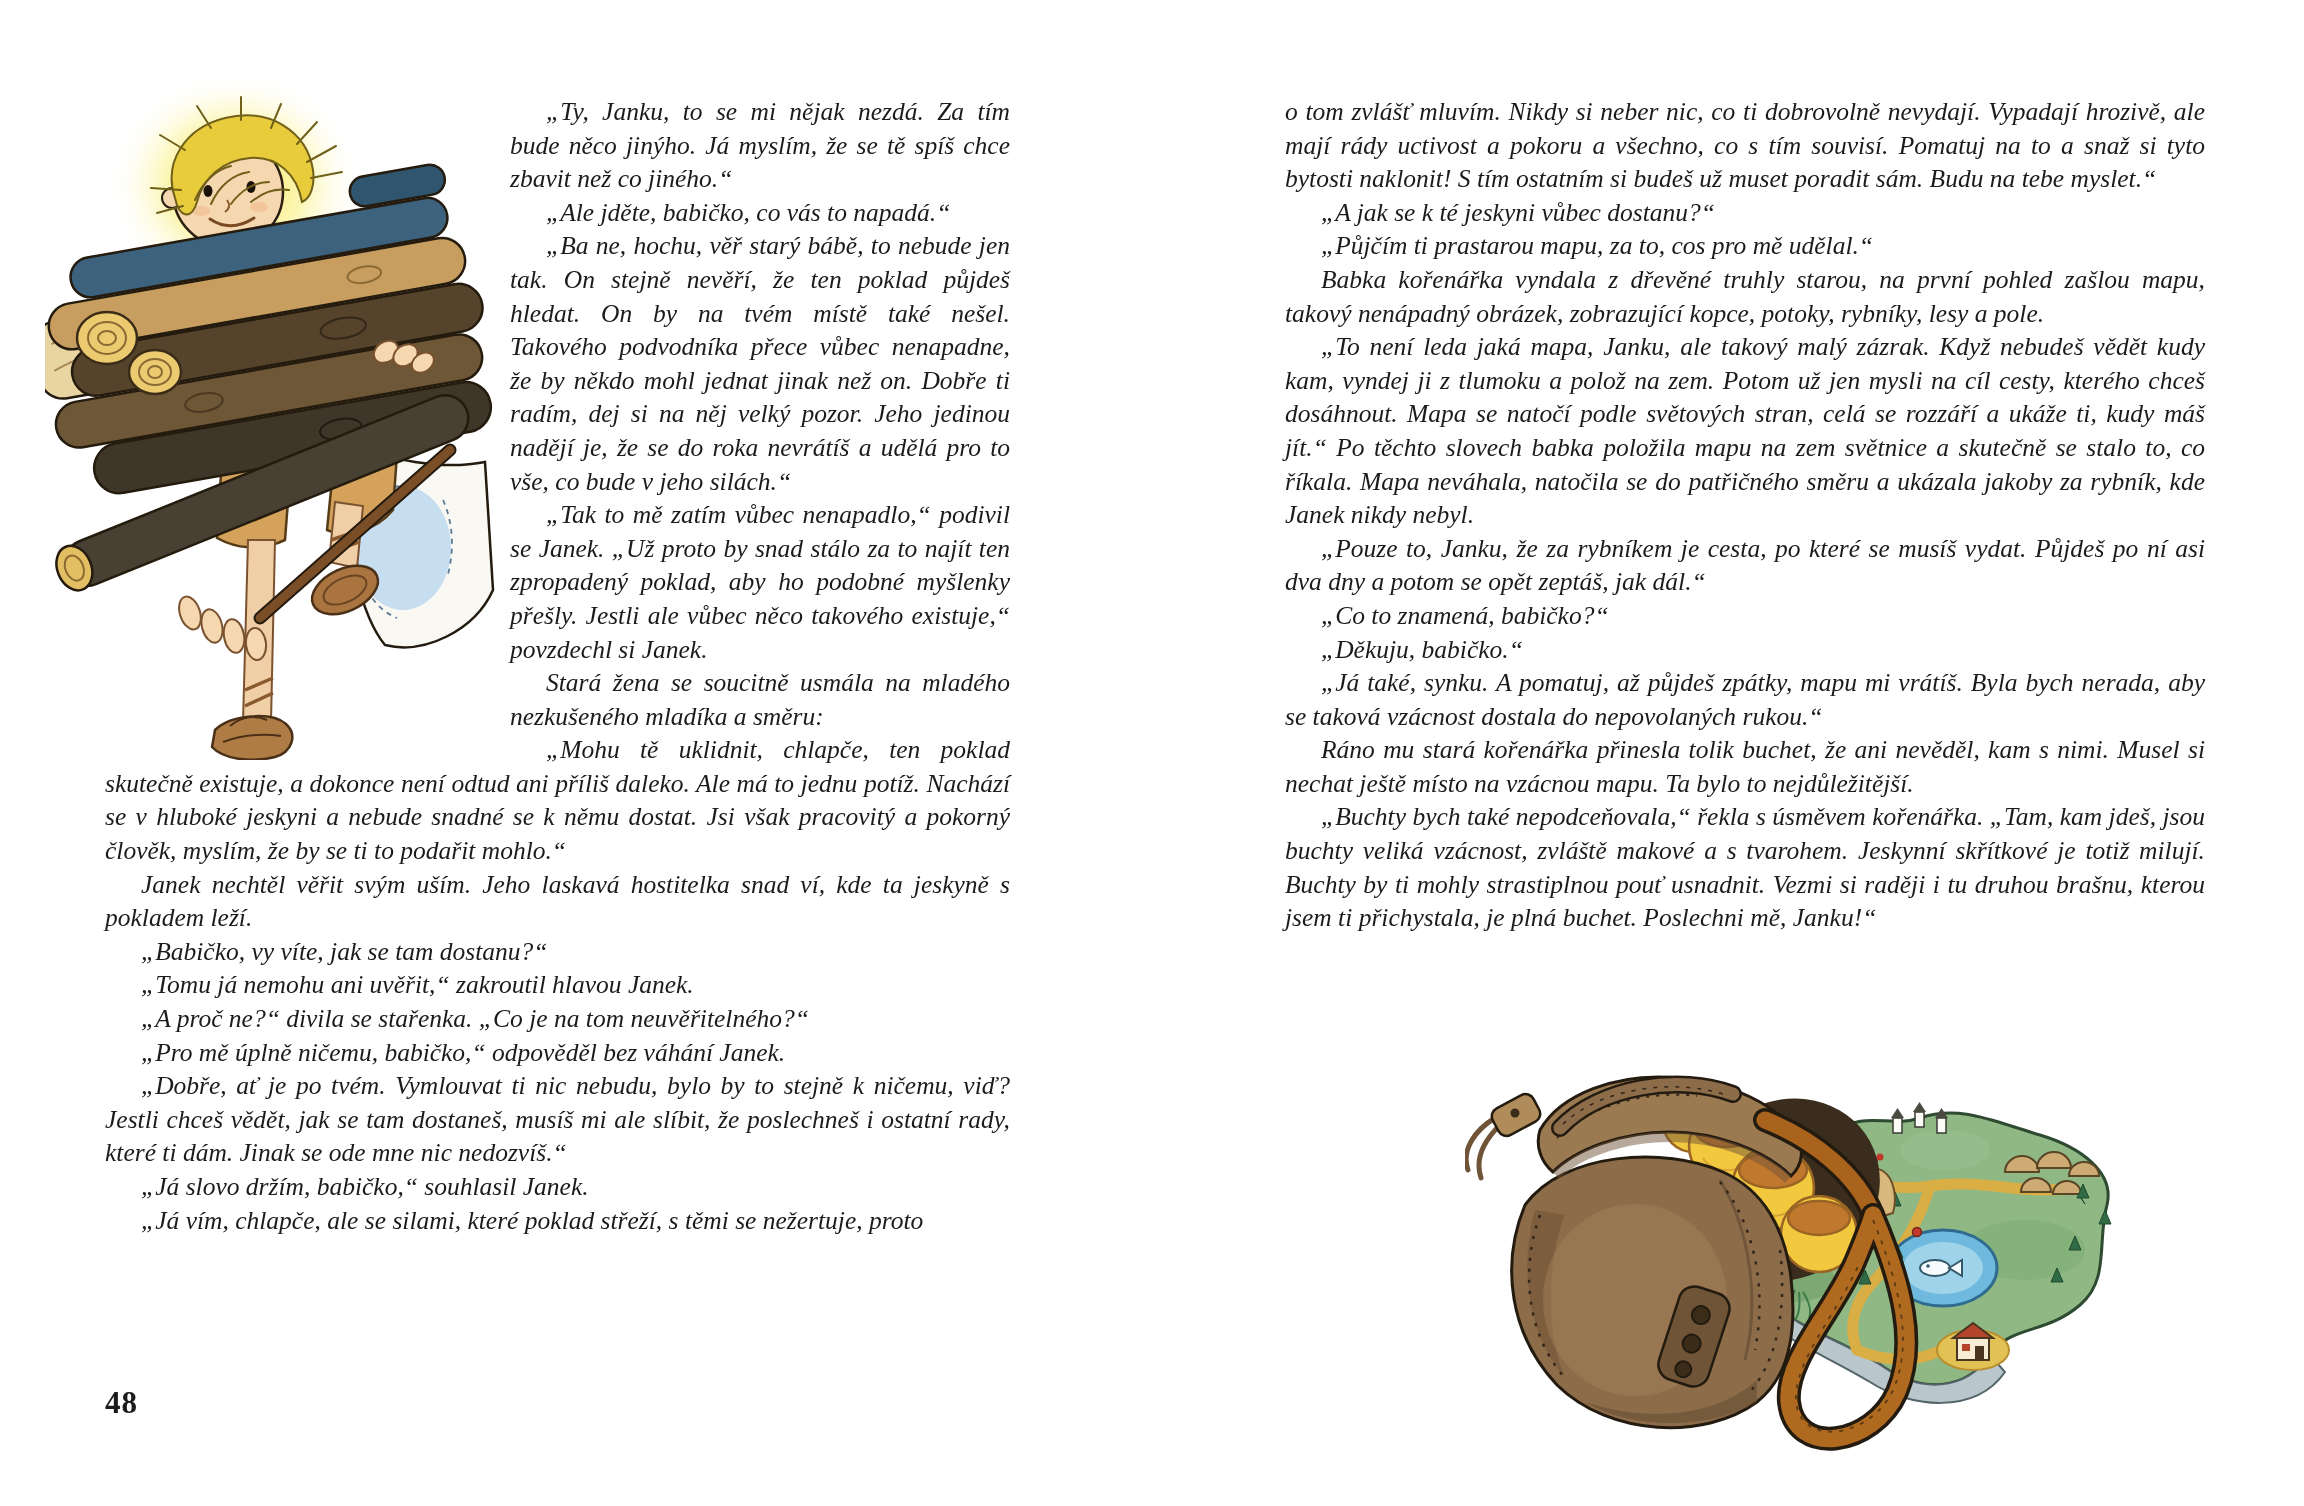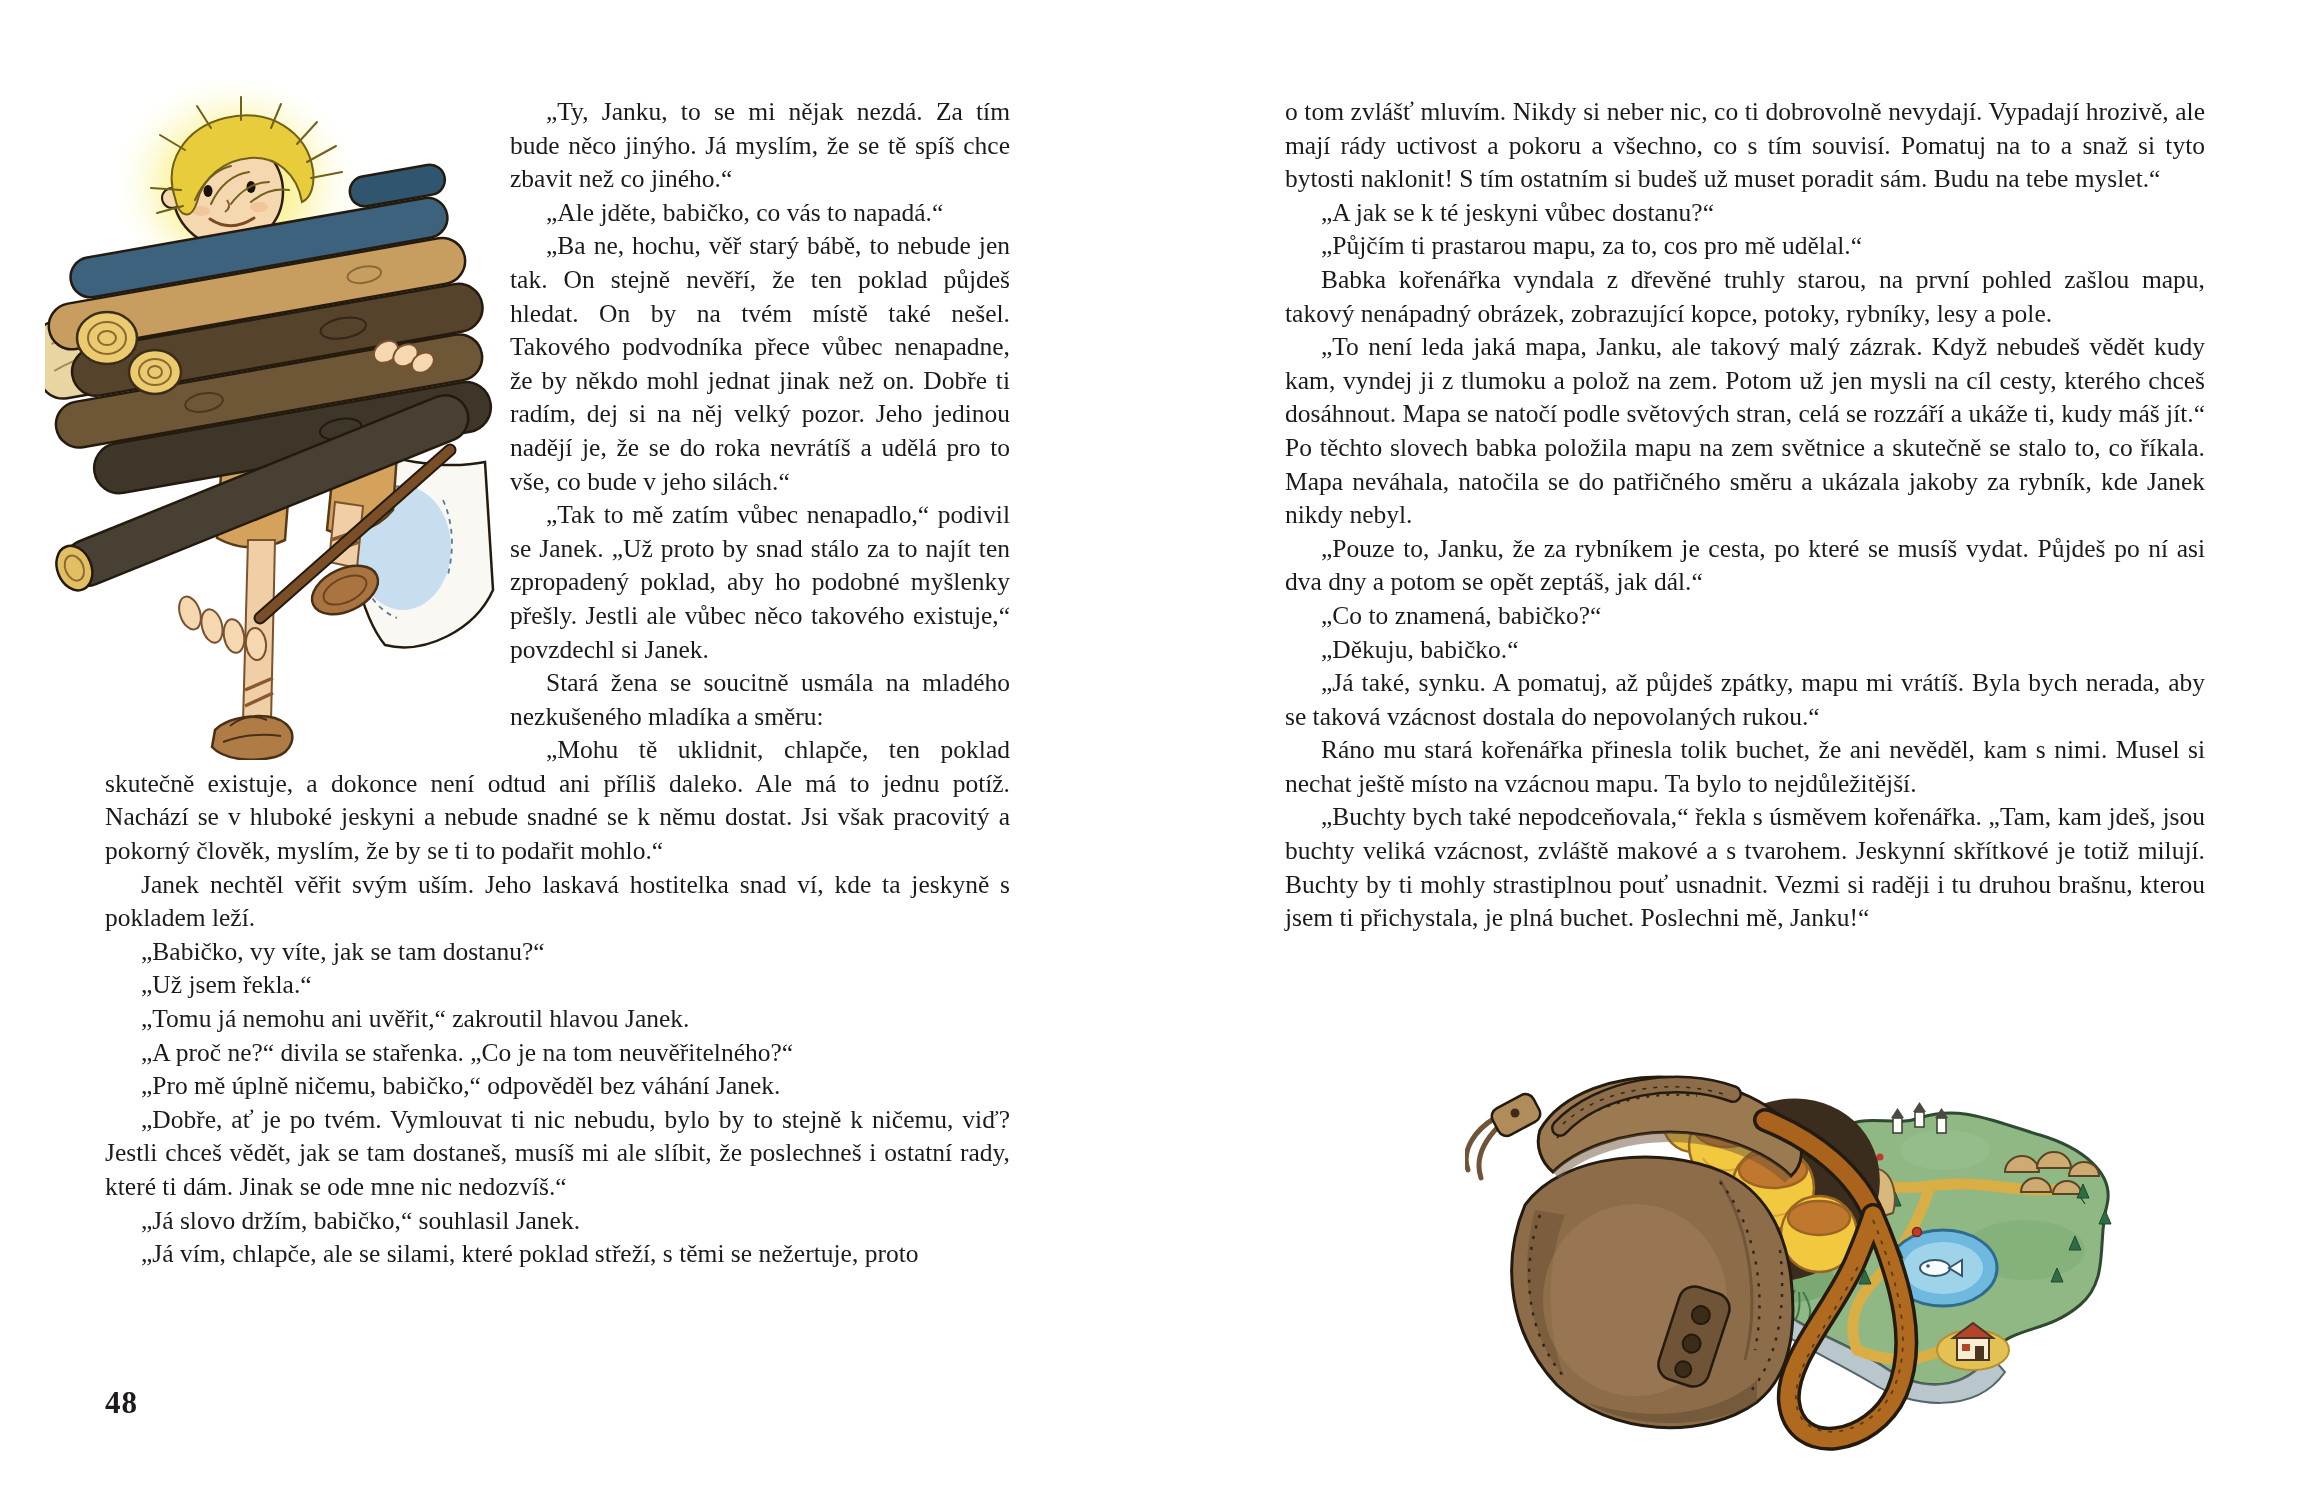--- a/index.html
+++ b/index.html
@@ -1,21 +1,21 @@
 <!DOCTYPE html>
 <html><head>
 <meta charset="utf-8">
 <style>
   html,body{margin:0;padding:0;background:#ffffff;}
   body{width:2304px;height:1506px;font-family:"Liberation Serif", serif;color:#1c1b19;}
   .spread{position:relative;width:2304px;height:1506px;background:#ffffff;overflow:hidden;}
   .page{position:absolute;top:0;width:1152px;height:1506px;}
   .page-left{left:0;}
   .page-right{left:1152px;}
-  .text-block{position:absolute;top:95px;font-size:25.5px;line-height:33.6px;text-align:justify;}
+  .text-block{position:absolute;top:95px;font-size:25.5px;line-height:33.6px;text-align:justify;font-style:italic;}
   .page-left  .text-block{left:105px;width:905px;}
   .page-right .text-block{left:133px;width:920px;}
   .para{margin:0;padding:0;}
   .para.indent{text-indent:36px;}
   .illus-boy-float{float:left;width:450px;height:690px;margin:-25px 15px 4px -60px;}
   .illus-bag{position:absolute;left:313px;top:1000px;width:665px;height:455px;}
   .page-number{position:absolute;left:105px;top:1385px;width:905px;
                font-size:31px;font-weight:700;letter-spacing:1px;}
   svg{display:block;width:100%;height:100%;}
 </style>
@@ -144,21 +144,20 @@
 
       <div>
           <p class="para indent">„Ty, Janku, to se mi nějak nezdá. Za tím bude něco jinýho. Já myslím, že se tě spíš chce zbavit než co jiného.“</p>
           <p class="para indent">„Ale jděte, babičko, co vás to napadá.“</p>
           <p class="para indent">„Ba ne, hochu, věř starý bábě, to nebude jen tak. On stejně nevěří, že ten poklad půjdeš hledat. On by na tvém místě také nešel. Takového podvodníka přece vůbec nenapadne, že by někdo mohl jednat jinak než on. Dobře ti radím, dej si na něj velký pozor. Jeho jedinou nadějí je, že se do roka nevrátíš a udělá pro to vše, co bude v jeho silách.“</p>
           <p class="para indent">„Tak to mě zatím vůbec nenapadlo,“ podivil se Janek. „Už proto by snad stálo za to najít ten zpropadený poklad, aby ho podobné myšlenky přešly. Jestli ale vůbec něco takového existuje,“ povzdechl si Janek.</p>
           <p class="para indent">Stará žena se soucitně usmála na mladého nezkušeného mladíka a směru:</p>
           <p class="para indent">„Mohu tě uklidnit, chlapče, ten poklad skutečně existuje, a dokonce není odtud ani příliš daleko. Ale má to jednu potíž. Nachází se v hluboké jeskyni a nebude snadné se k němu dostat. Jsi však pracovitý a pokorný člověk, myslím, že by se ti to podařit mohlo.“</p>
           <p class="para indent">Janek nechtěl věřit svým uším. Jeho laskavá hostitelka snad ví, kde ta jeskyně s pokladem leží.</p>
           <p class="para indent">„Babičko, vy víte, jak se tam dostanu?“</p>
-          <p class="para indent">„Už jsem řekla.“</p>
           <p class="para indent">„Tomu já nemohu ani uvěřit,“ zakroutil hlavou Janek.</p>
           <p class="para indent">„A proč ne?“ divila se stařenka. „Co je na tom neuvěřitelného?“</p>
           <p class="para indent">„Pro mě úplně ničemu, babičko,“ odpověděl bez váhání Janek.</p>
           <p class="para indent">„Dobře, ať je po tvém. Vymlouvat ti nic nebudu, bylo by to stejně k ničemu, viď? Jestli chceš vědět, jak se tam dostaneš, musíš mi ale slíbit, že poslechneš i ostatní rady, které ti dám. Jinak se ode mne nic nedozvíš.“</p>
           <p class="para indent">„Já slovo držím, babičko,“ souhlasil Janek.</p>
           <p class="para indent">„Já vím, chlapče, ale se silami, které poklad střeží, s těmi se nežertuje, proto</p>
         </div>
     </div>
 
     <div class="page-number">48</div>

